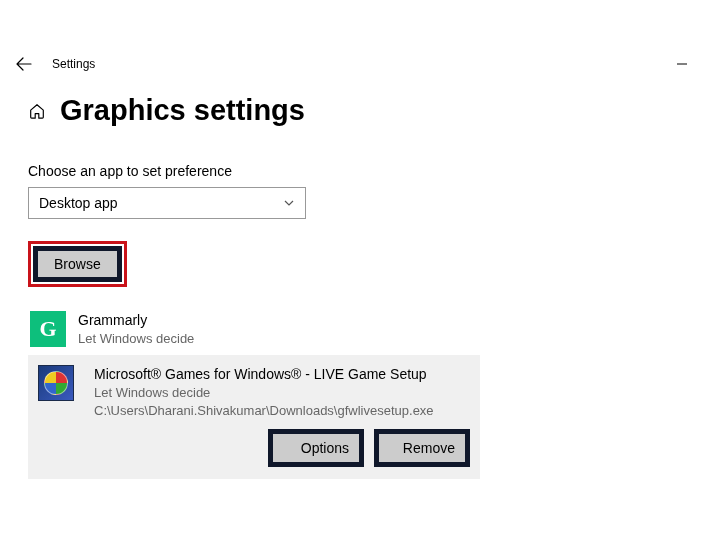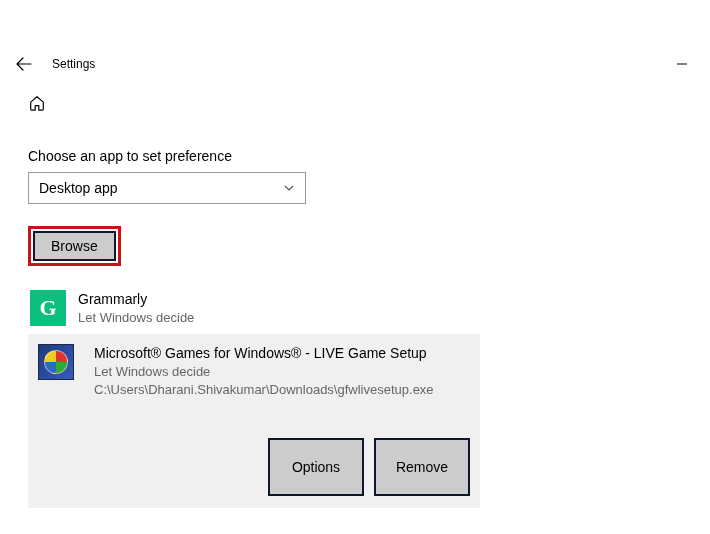--- a/index.html
+++ b/index.html
@@ -80,26 +80,26 @@
     margin-bottom: 22px;
   }
   .browse-wrap {
     display: inline-block;
     border: 3px solid #c9131a;
     padding: 2px;
     margin-bottom: 16px;
   }
   .btn {
     background: #ccc;
-    border: 2px solid #0f172a;
+    border: 5px solid #0f172a;
     padding: 5px 20px;
     font-size: 14px;
     cursor: default;
     min-width: 80px;
-    text-align: center;
+    text-align: right;
   }
   .browse-wrap .btn { min-width: 78px; padding:5px 16px; }
   .app-row {
     display: flex;
     align-items: flex-start;
     padding: 8px 10px 8px 2px;
     gap: 12px;
   }
   .app-row.selected {
     background: #f0f0f0;
@@ -118,21 +118,21 @@
   }
   .app-name { color: #000; }
   .app-sub { color: #666; font-size: 13px; }
   .row-actions {
     display: flex;
     justify-content: flex-end;
     gap: 10px;
     background: #f0f0f0;
     padding: 0 10px 12px 10px;
   }
-  .row-actions .btn { min-width: 96px; padding:19px 10px;margin-top:30px; }
+  .row-actions .btn { min-width: 96px; padding:6px 10px; }
   .icon-svg { display: block; }
   .win-icon {
     width: 36px; height: 36px;
     background: linear-gradient(135deg,#1a3a7a,#3a5abf);
     border:1px solid #1a2a4a;
     display:flex;align-items:center;justify-content:center;
     position:relative;
   }
   .win-flag {
     width:24px;height:24px;border-radius:50%;
@@ -161,20 +161,21 @@
         <path d="M1 6h10" stroke="#000" stroke-width="1"></path>
       </svg>
   </div>
 </div>
 
 <div class="content">
   <div class="page-header">
     <svg width="18" height="18" viewBox="0 0 20 20">
         <path d="M3 9 10 3l7 6v8a1 1 0 0 1-1 1h-4v-5H8v5H4a1 1 0 0 1-1-1V9z" fill="none" stroke="#000" stroke-width="1.3" stroke-linejoin="round"></path>
       </svg>
+    <h1>Graphics settings</h1>
   </div>
 
 
 
   <div class="field-label">Choose an app to set preference</div>
 
   <div class="select">
     <span>Desktop app</span>
     <svg width="12" height="12" viewBox="0 0 12 12">
         <path d="M2 4l4 4 4-4" fill="none" stroke="#555" stroke-width="1.2"></path>

